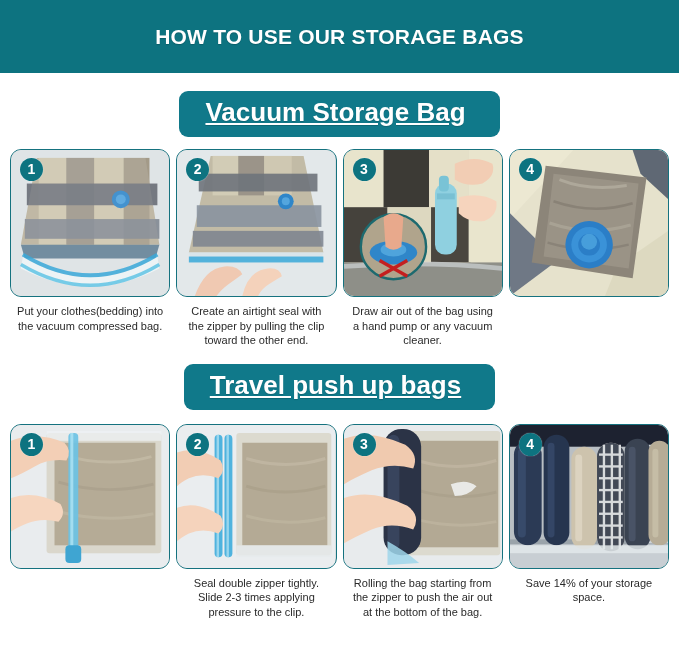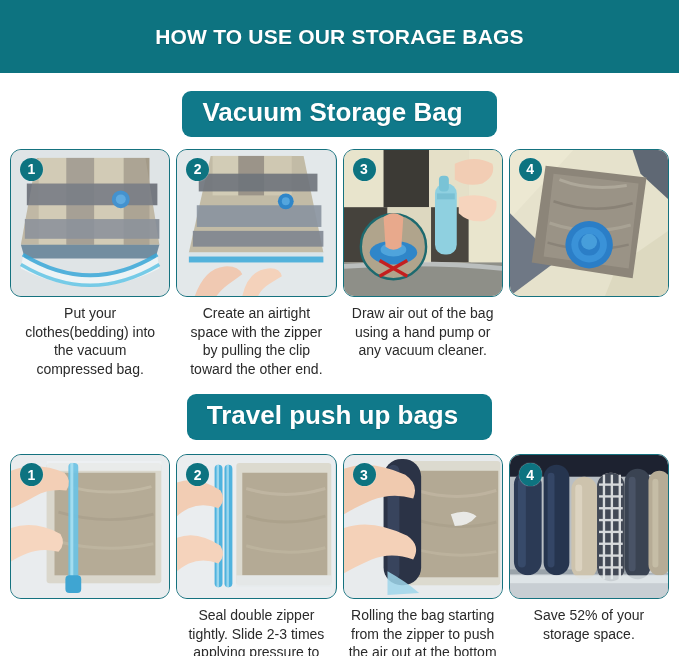--- a/index.html
+++ b/index.html
@@ -38,24 +38,25 @@
   .section-title-wrap {
     display: flex;
     justify-content: center;
   }
   .section-pill {
     background: #10798a;
     color: #ffffff;
     font-size: 26px;
     font-weight: bold;
     border-radius: 9px;
-    padding: 7px 34px 9px 20px;
+    padding: 7px 34px 9px 26px;
     line-height: 1.15;
     white-space: nowrap;
     text-shadow: 0 1px 1px rgba(0,0,0,0.16);
+    text-decoration: underline;
   }
 
   
   .panel-row {
     display: flex;
     gap: 6px;
     padding: 0 10px;
     box-sizing: border-box;
     width: 679px;
   }
@@ -88,21 +89,21 @@
     font-size: 14px;
     font-weight: bold;
     display: flex;
     align-items: center;
     justify-content: center;
     z-index: 6;
     box-shadow: 0 0 1px rgba(255,255,255,0.8);
   }
 
   .caption {
-    font-size: 14px;
+    font-size: 11px;
     line-height: 1.33;
     color: #2a2a2a;
     text-align: center;
     padding: 7px 6px 0 6px;
     font-family: "Liberation Sans", sans-serif;
   }
 
   
   .art { position: absolute; inset: 0; }
   .art svg { display: block; width: 100%; height: 100%; }
@@ -170,21 +171,21 @@
           <rect x="16" y="82" width="132" height="16" fill="#7b828e" opacity="0.85"></rect>
           <path d="M12 104 L148 104 L146 112 L14 112 Z" fill="#d8e4ea"></path>
           <rect x="12" y="108" width="136" height="6" fill="#3aa8d8" opacity="0.85"></rect>
           <circle cx="110" cy="52" r="8" fill="#2f86c9"></circle>
           <circle cx="110" cy="52" r="4" fill="#54a6de"></circle>
           <path d="M18 148 Q28 120 48 118 Q62 117 66 126 Q58 132 52 136 Q44 142 40 148 Z" fill="#f0c9b2"></path>
           <path d="M66 148 Q72 122 92 120 Q104 119 106 128 Q96 134 90 138 Q84 143 82 148 Z" fill="#f4d2bb"></path>
         </svg>
       </div>
     </div>
-    <div class="caption">Create an airtight space with the zipper by pulling the clip toward the other end.</div>
+    <div class="caption">Create an airtight seal with the zipper by pulling the clip toward the other end.</div>
   </div>
 
   <div class="panel">
     <div class="photo-frame">
       <div class="badge">3</div>
       <div class="art">
         <svg viewBox="0 0 160 148" preserveAspectRatio="none">
           <rect x="0" y="0" width="160" height="148" fill="#d9d4c2"></rect>
           <rect x="0" y="0" width="40" height="58" fill="#e8e4cc"></rect>
           <rect x="40" y="0" width="46" height="58" fill="#3c3a35"></rect>
@@ -351,15 +352,15 @@
             </g>
           </g>
           <rect x="116" y="14" width="26" height="112" rx="13" fill="#3a4352"></rect>
           <rect x="120" y="22" width="7" height="96" rx="3.5" fill="#4c566a" opacity="0.85"></rect>
           <rect x="140" y="16" width="22" height="106" rx="11" fill="#b6ac96"></rect>
           <rect x="144" y="24" width="6" height="90" rx="3" fill="#c8bfa9" opacity="0.85"></rect>
           <rect x="0" y="122" width="160" height="8" fill="#e2e7ea" opacity="0.85"></rect>
         </svg>
       </div>
     </div>
-    <div class="caption">Save 52% of your storage space.</div>
+    <div class="caption">Save 14% of your storage space.</div>
   </div>
 </div>
 
 </body></html>

